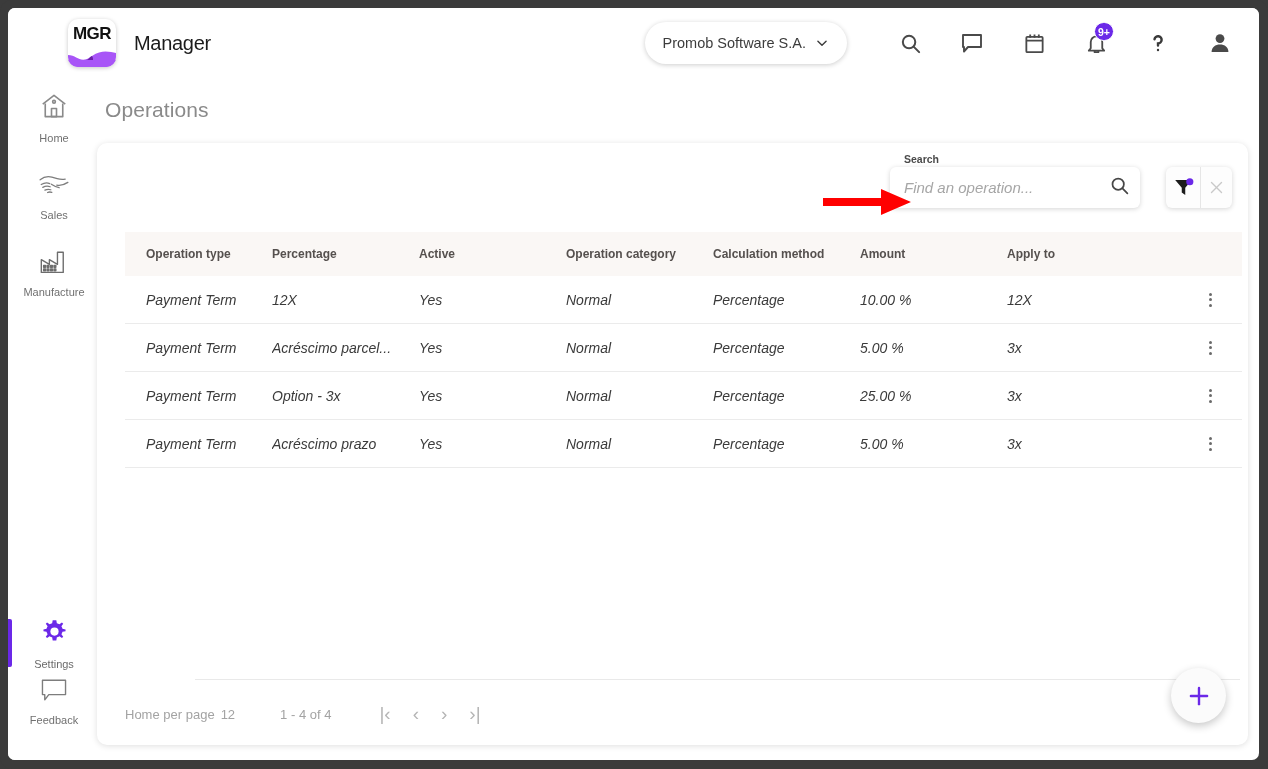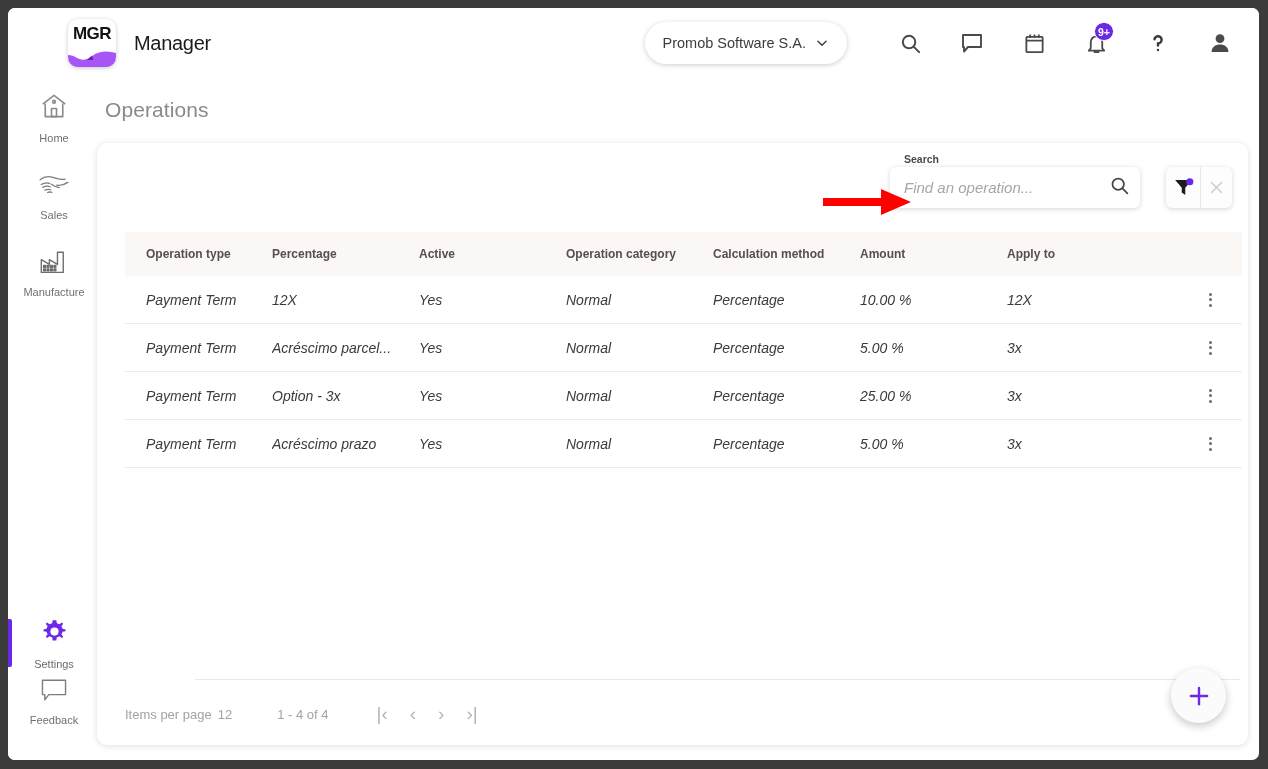--- a/index.html
+++ b/index.html
@@ -480,21 +480,21 @@
                 <i></i>
                 <i></i>
               </span>
             </div>
         </div>
       </div>
 
       <div id="footer-line"></div>
 
       <div id="pager">
-        <span class="pg-label">Items per page</span>
+        <span class="pg-label">Home per page</span>
         <span class="pg-perpage-val">12</span>
         <span class="pg-range">1 - 4 of 4</span>
         <span class="pg-arrows">
           <span>|‹</span>
           <span>‹</span>
           <span>›</span>
           <span>›|</span>
         </span>
       </div>
 

